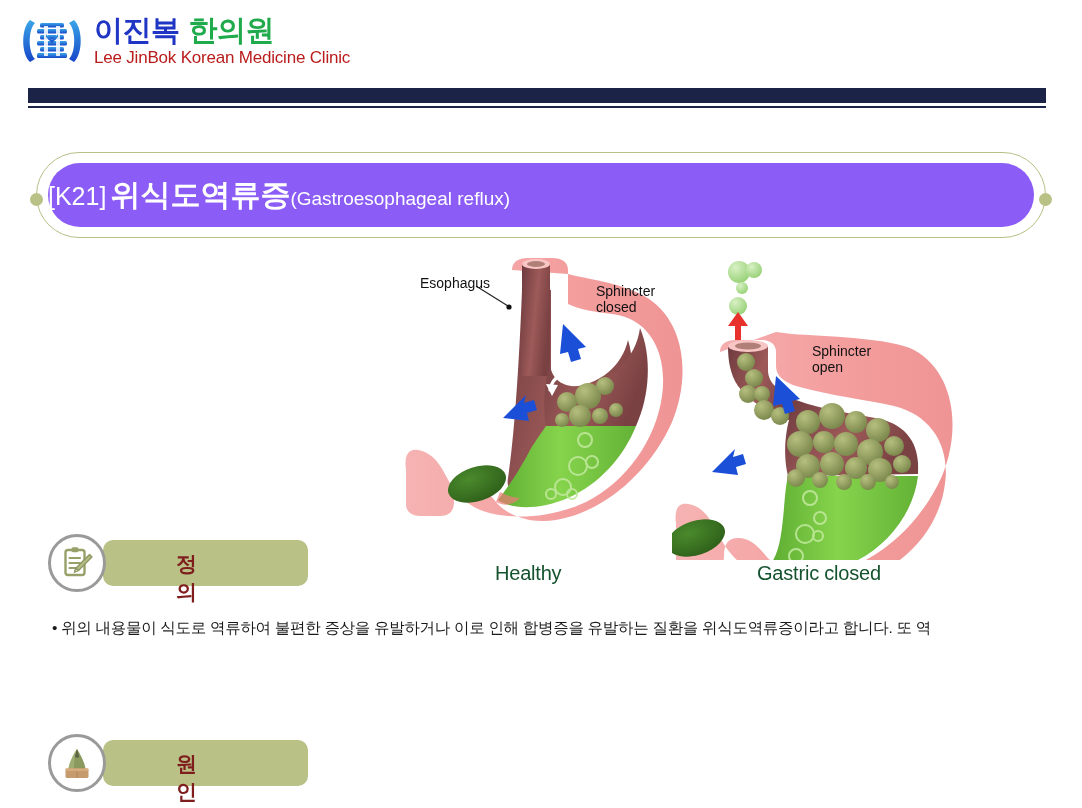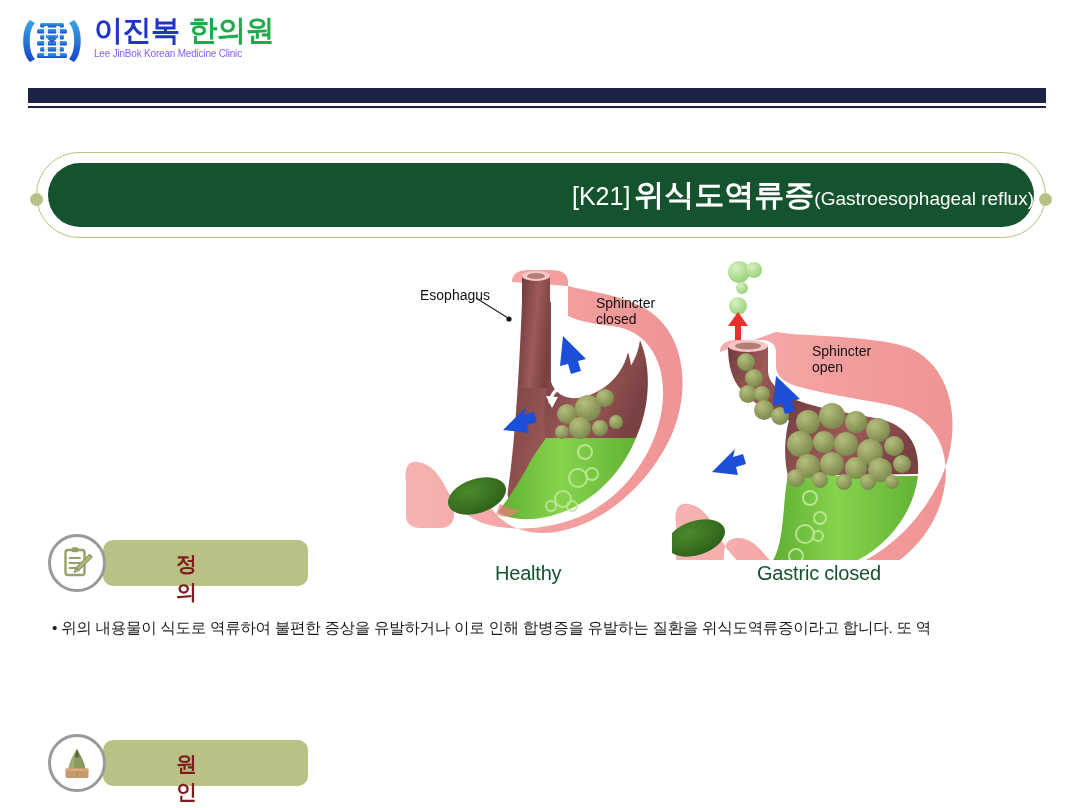--- a/index.html
+++ b/index.html
@@ -11,35 +11,35 @@
   }
   .page { position: relative; width: 971px; height: 808px; background:#fff; }
 
   
   .logo-block { position:absolute; left:16px; top:14px; display:flex; align-items:flex-start; }
   .logo-mark { width:72px; height:54px; position:relative; flex:0 0 auto; }
   .logo-text { margin-left:6px; padding-top:2px; }
   .logo-line1 { font-size:29px; font-weight:bold; line-height:1.0; letter-spacing:-0.5px; white-space:nowrap; }
   .logo-ko-a { color:#1f35c4; }
   .logo-ko-b { color:#1faa4b; margin-left:9px; }
-  .logo-line2 { font-size:10px; color:#8b5cf6; letter-spacing:-0.2px; margin-top:3px; white-space:nowrap; }
+  .logo-line2 { font-size:17px; color:#b91c1c; letter-spacing:-0.2px; margin-top:3px; white-space:nowrap; }
 
   .navy-bar { position:absolute; left:28px; top:88px; width:1018px; height:15px; background:#1b2447; }
   .navy-rule { position:absolute; left:28px; top:106px; width:1018px; height:1.5px; background:#1b2447; }
 
   
   .title-wrap { position:absolute; left:28px; top:152px; width:1026px; height:86px; }
   .title-outline {
     position:absolute; left:8px; top:0; width:1010px; height:86px;
     border:1.6px solid #b9bf86; border-radius:43px; background:transparent;
   }
   .title-pill {
     position:absolute; left:20px; top:11px; width:986px; height:64px;
-    background:#14532d; border-radius:32px;
-    display:flex; align-items:center; justify-content:flex-end;
+    background:#8b5cf6; border-radius:32px;
+    display:flex; align-items:center; justify-content:flex-start;
   }
   .title-dot {
     position:absolute; top:41px; width:13px; height:13px; border-radius:50%;
     background:#b9c186;
   }
   .title-dot.left { left:2px; }
   .title-dot.right { right:2px; }
   .title-text { color:#ffffff; white-space:nowrap; line-height:1; }
   .t-code { font-size:25px; font-weight:normal; }
   .t-ko { font-size:30px; font-weight:bold; margin-left:4px; }
@@ -126,21 +126,21 @@
     <div class="title-outline"></div>
     <div class="title-dot left"></div>
     <div class="title-dot right"></div>
     <div class="title-pill">
       <div class="title-text">
         <span class="t-code">[K21]</span><span class="t-ko">위식도역류증</span><span class="t-en">(Gastroesophageal reflux)</span>
       </div>
     </div>
   </div>
 
-  <div class="illus" style="left:400px; top:256px;">
+  <div class="illus" style="left:400px; top:244px;">
     <svg width="300" height="310" viewBox="0 0 300 310">
       <defs>
         <linearGradient id="h-green" x1="0" y1="0" x2="1" y2="0">
           <stop offset="0%" stop-color="#5fae33"></stop>
           <stop offset="45%" stop-color="#86d44c"></stop>
           <stop offset="100%" stop-color="#63b236"></stop>
         </linearGradient>
         <linearGradient id="h-maroon" x1="0" y1="0" x2="1" y2="0.4">
           <stop offset="0%" stop-color="#6f3b3f"></stop>
           <stop offset="55%" stop-color="#9d5a58"></stop>

